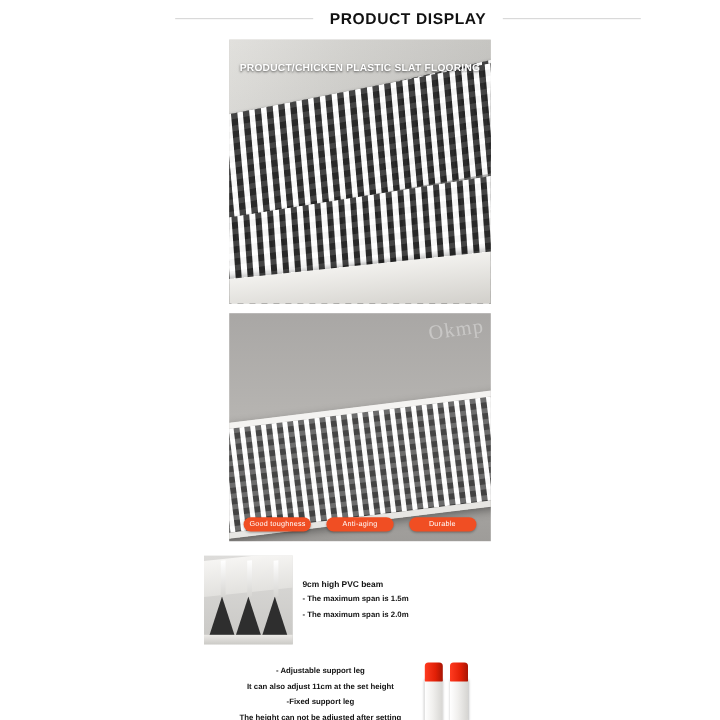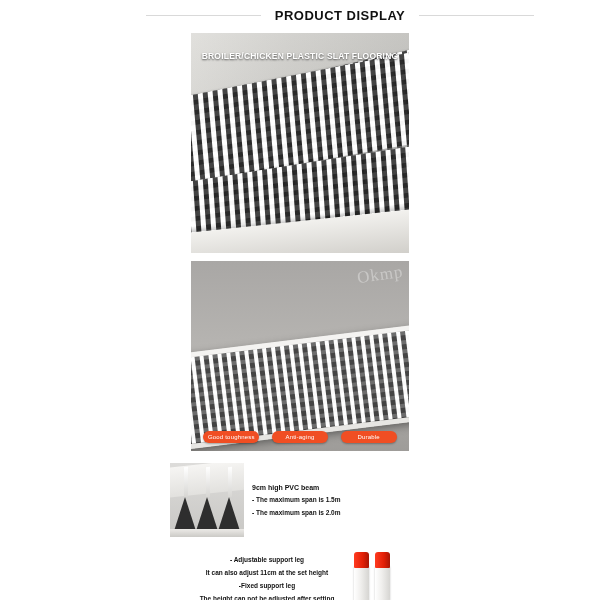--- a/index.html
+++ b/index.html
@@ -278,21 +278,21 @@
 
 <div class="stack">
 
   <div class="photo1">
     <div class="floorbg"></div>
     <div class="slab c"></div>
     <div class="slab a"></div>
     <div class="gap"></div>
     <div class="slab b"></div>
     <div class="edge"></div>
-    <div class="banner">BROILER/CHICKEN PLASTIC SLAT FLOORING</div>
+    <div class="banner">PRODUCT/CHICKEN PLASTIC SLAT FLOORING</div>
   </div>
 
   <div class="photo2">
     <div class="watermark">Okmp</div>
     <div class="panel-shadow"></div>
     <div class="panel"></div>
     <div class="tags">
       <div class="tag">Good toughness</div>
       <div class="tag">Anti-aging</div>
       <div class="tag">Durable</div>

